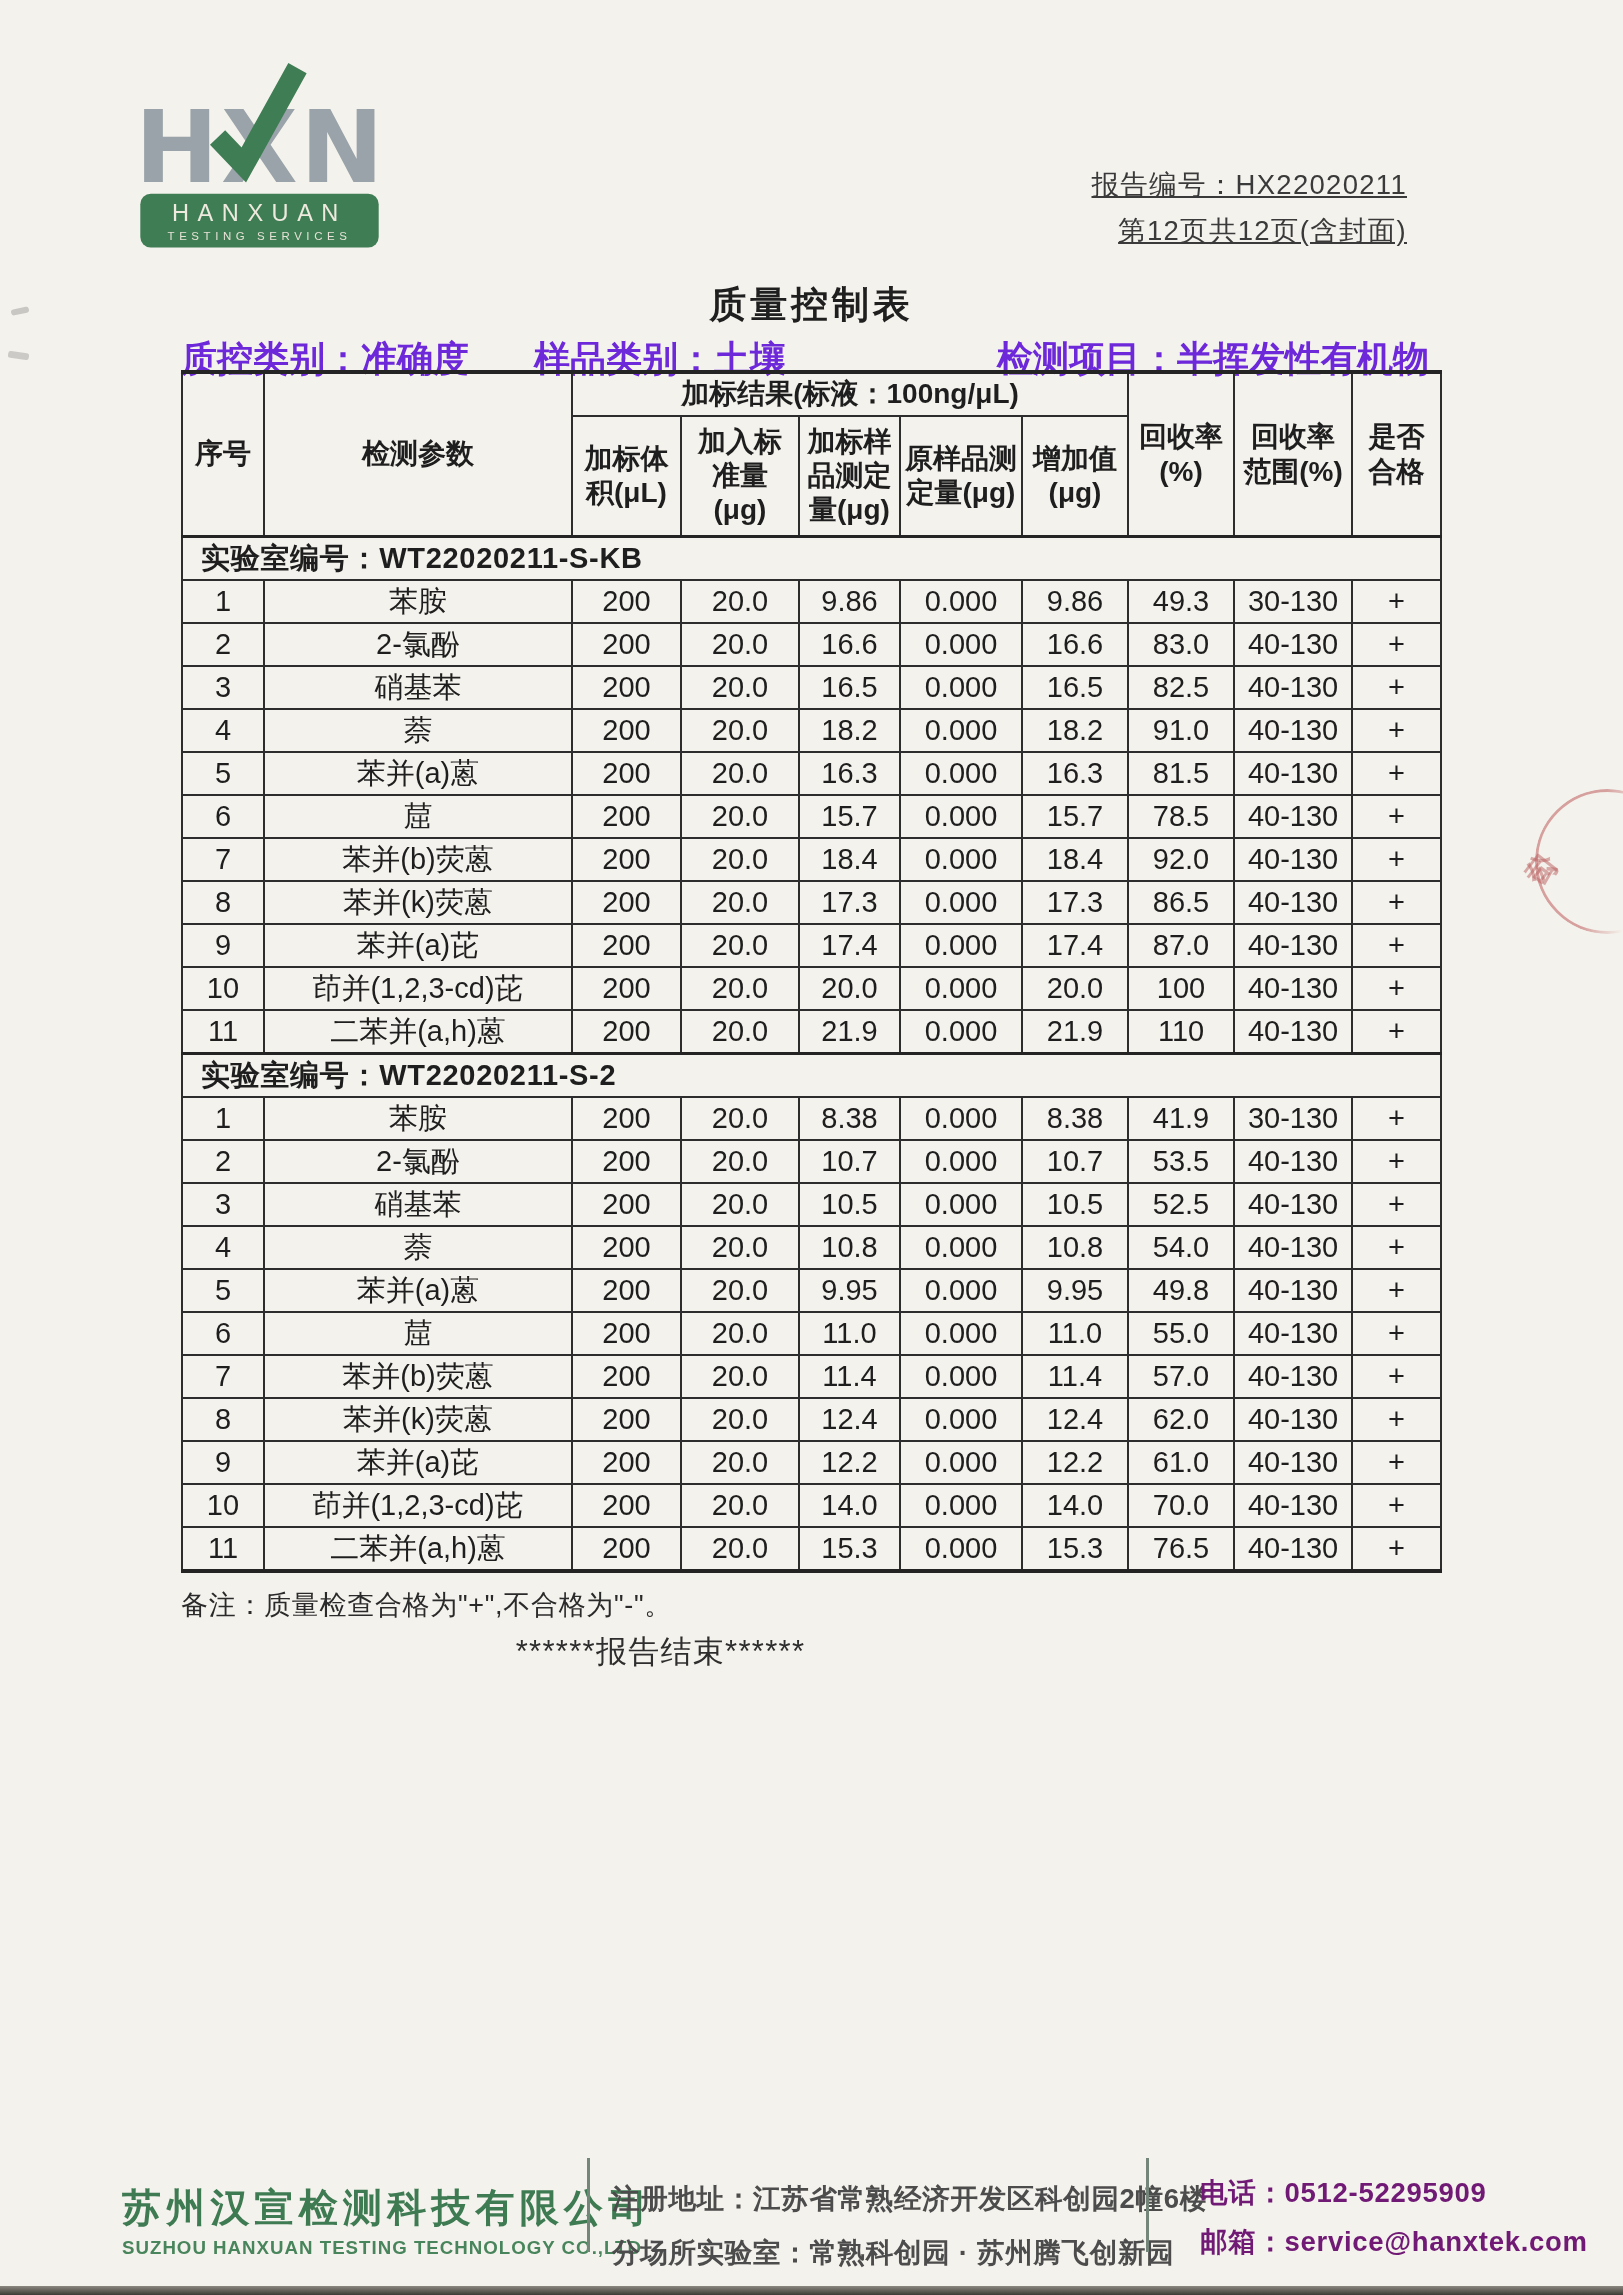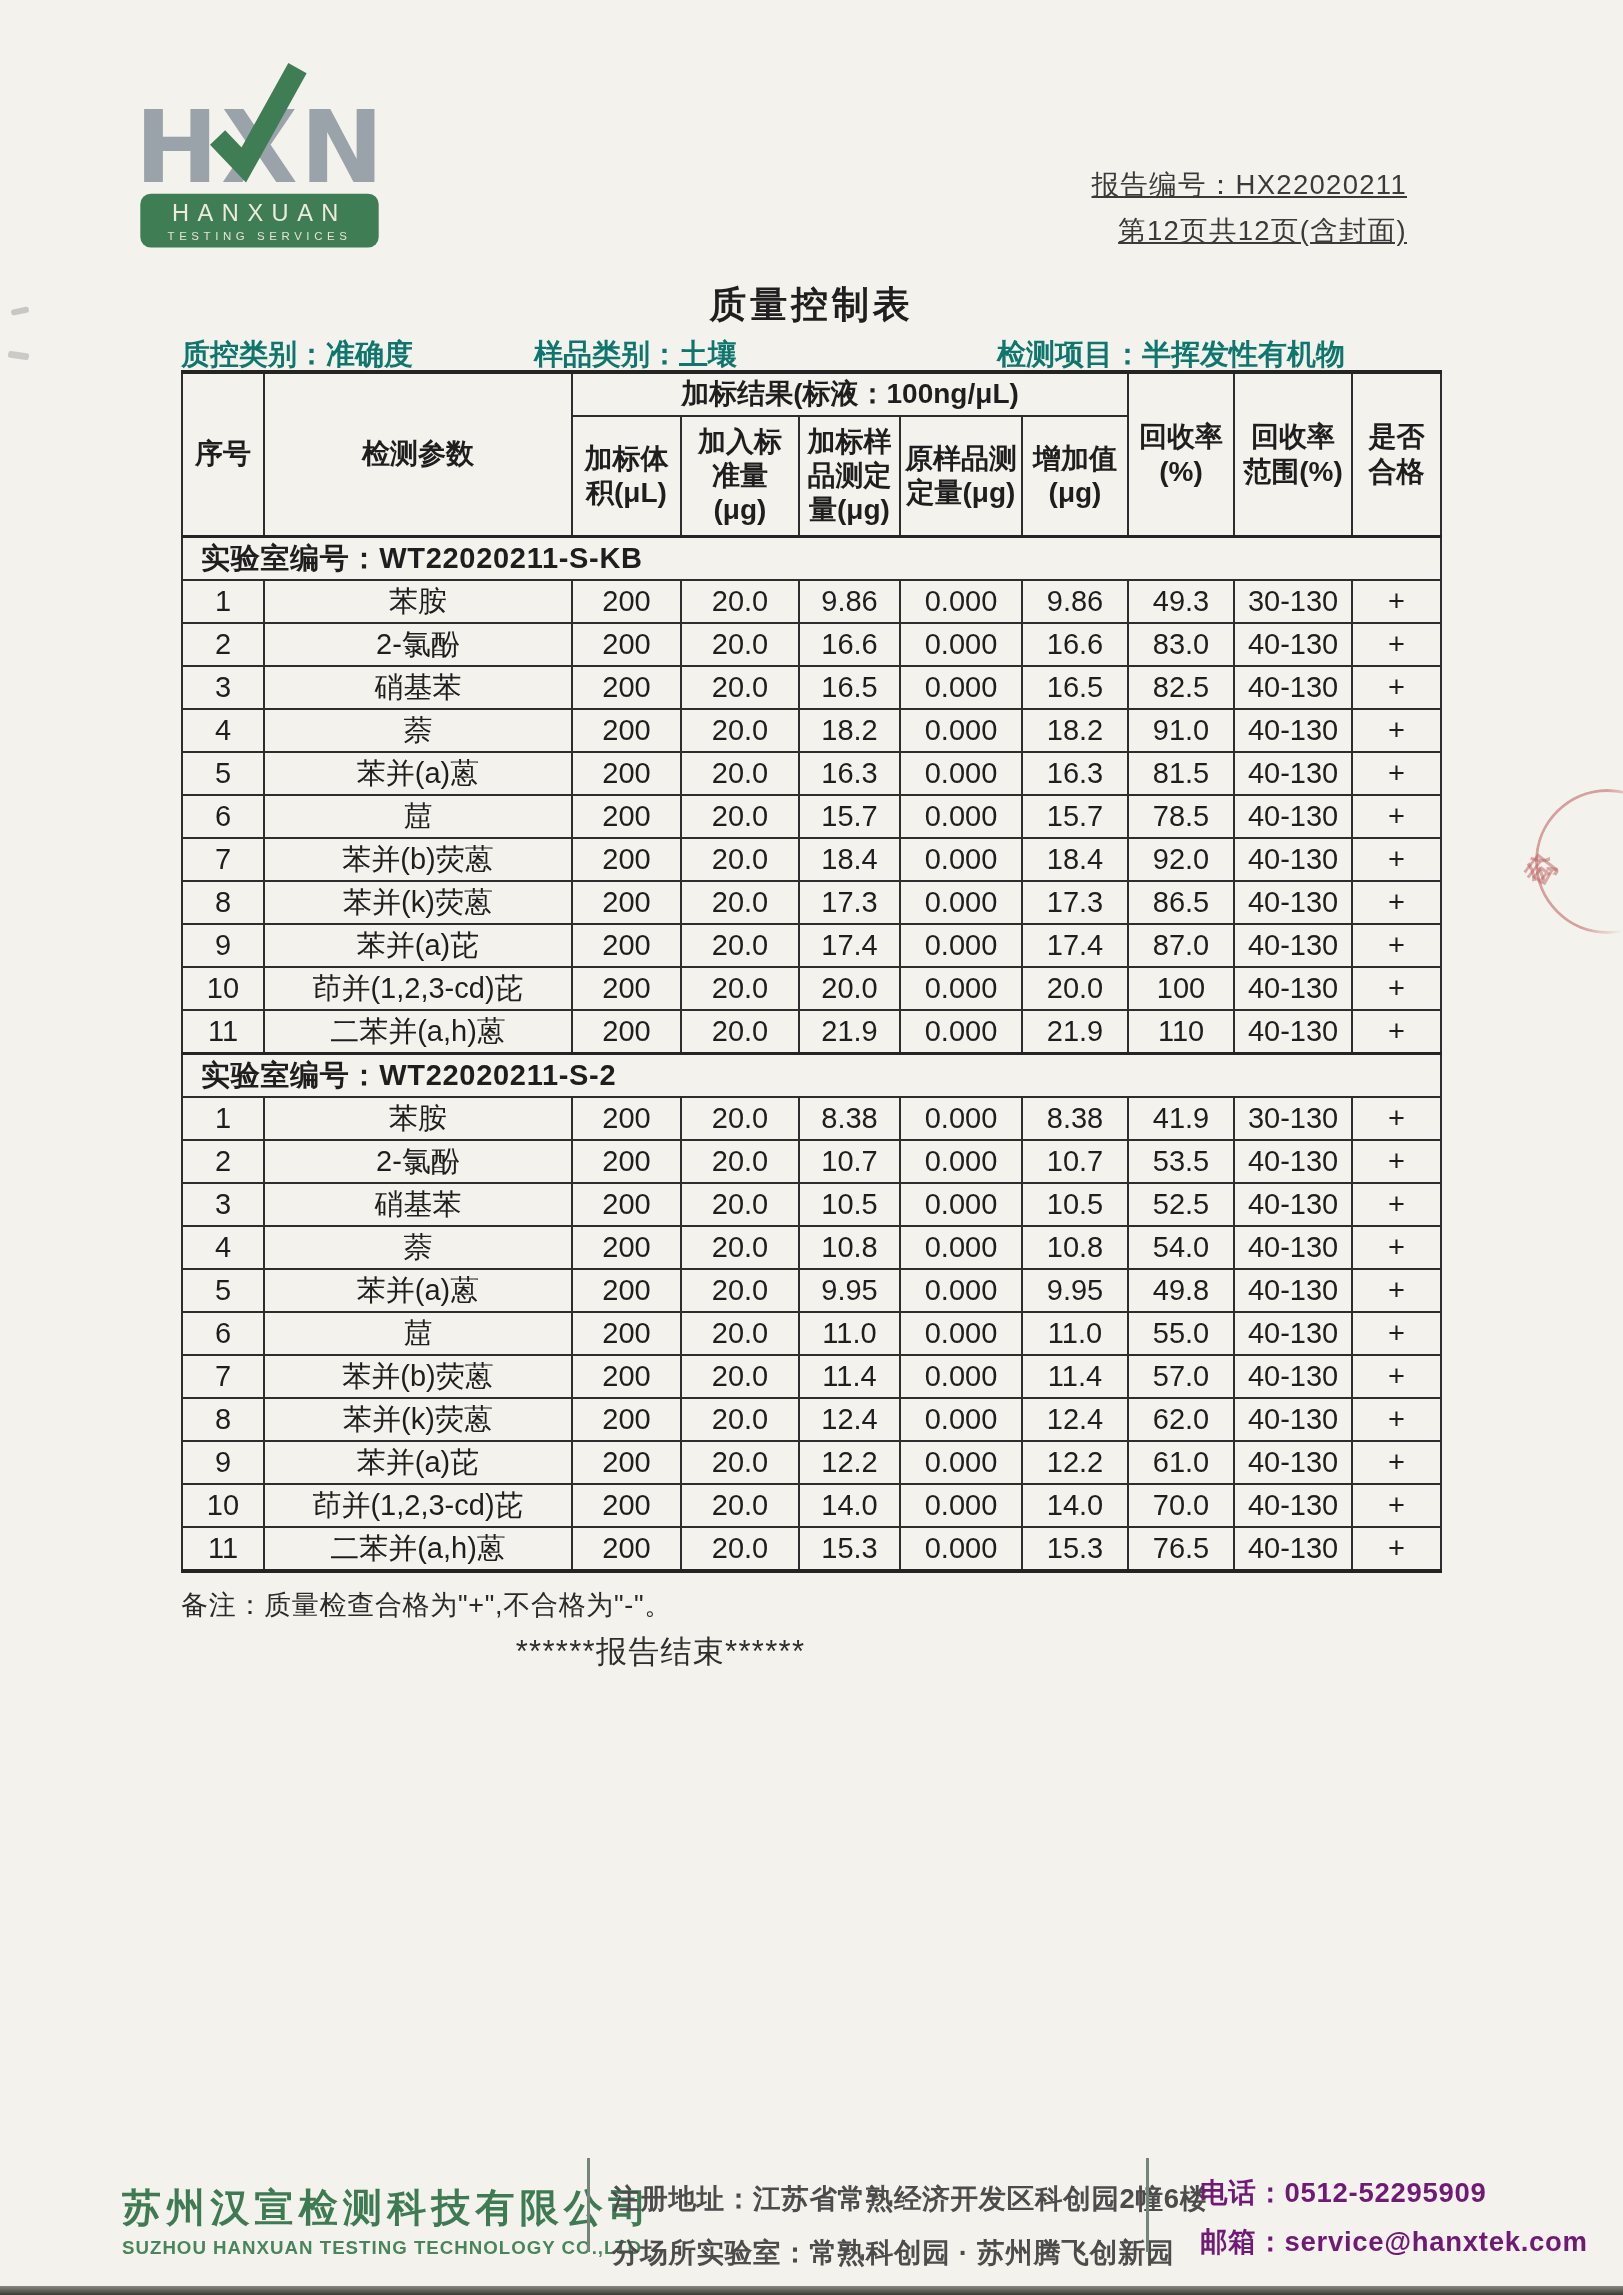--- a/index.html
+++ b/index.html
@@ -20,21 +20,21 @@
     letter-spacing:1.3px;
     text-decoration:underline;
   }
   
   .doc-title{
     position:absolute;left:0;top:280px;width:1623px;
     text-align:center;font-size:37px;font-weight:700;letter-spacing:3.9px;color:#1f1f1f;
   }
   
   .meta-line{position:absolute;left:181px;top:335px;width:1261px;height:34px;
-    font-size:29px;font-weight:700;color:#0f766e;}
+    font-size:36px;font-weight:700;color:#6d28d9;}
   .meta-line .m1{position:absolute;left:0;}
   .meta-line .m2{position:absolute;left:353px;}
   .meta-line .m3{position:absolute;left:816px;}
   
   .qc-table{
     position:absolute;left:181px;top:370px;
     width:1261px;border-collapse:collapse;table-layout:fixed;
     font-size:29px;color:#1e1e1e;
   }
   .qc-table td,.qc-table th{

